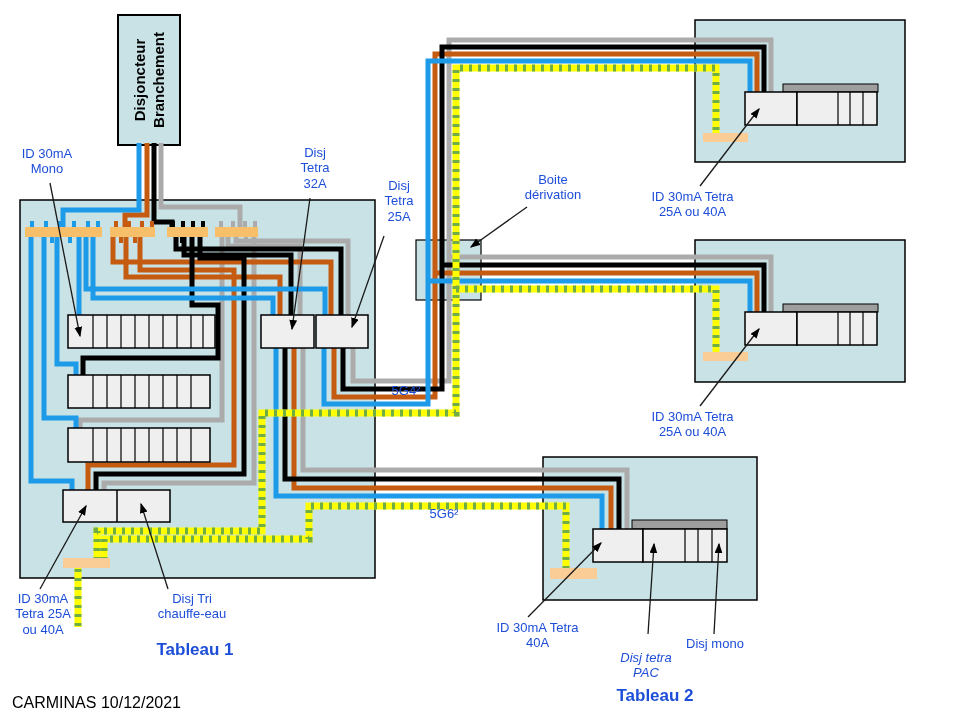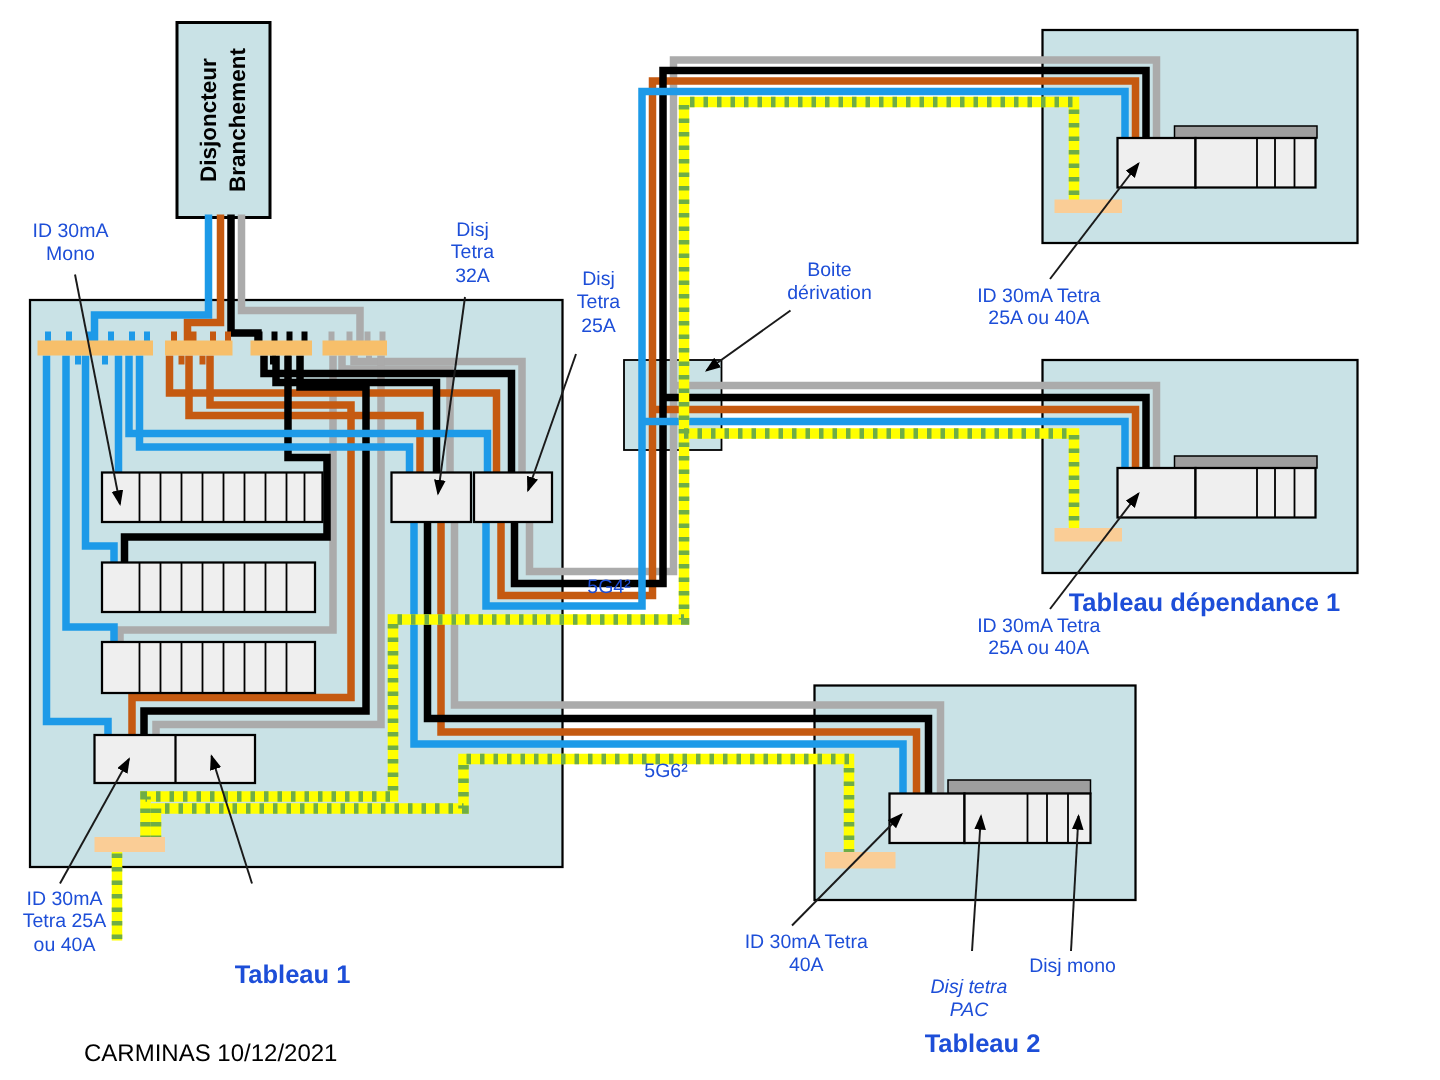--- a/index.html
+++ b/index.html
@@ -8,21 +8,21 @@
     --encl:#C9E2E6; --module:#EFEFEF; --busbar:#F7BF6A; --earthbar:#FACD96; --graybar:#9E9E9E;
   }
   html,body{margin:0;padding:0;}
   body{width:960px;height:720px;position:relative;background:#FFFFFF;
        font-family:"Liberation Sans", sans-serif;color:#000;overflow:hidden;}
   #stage{position:absolute;left:0;top:0;width:960px;height:720px;}
   svg{position:absolute;left:0;top:0;}
   .lbl{position:absolute;font-size:13px;line-height:1.18;text-align:center;
        white-space:pre-line;color:#1d4ed8;}
   .title{font-weight:bold;font-size:17px;white-space:nowrap;}
-  .footer{position:absolute;font-size:16px;white-space:nowrap;margin-left:44px;}
+  .footer{position:absolute;font-size:16px;white-space:nowrap;}
   .dblabel{position:absolute;left:84px;top:62px;width:130px;height:36px;
        font-weight:bold;font-size:15px;text-align:center;transform:rotate(-90deg);
        transform-origin:65px 18px;white-space:pre-line;line-height:1.25;}
 </style>
 </head>
 <body>
 
 <div id="stage">
 
 <svg width="960" height="720" viewBox="0 0 960 720">
@@ -226,27 +226,28 @@
 25A</div>
 <div class="lbl" style="left:508px;top:172px;width:90px;">Boite
 dérivation</div>
 
 <div class="lbl" style="left:386px;top:364px;width:40px;margin-top:19px;">5G4²</div>
 <div class="lbl" style="left:424px;top:506px;width:40px;">5G6²</div>
 
 <div class="lbl" style="left:630px;top:189px;width:125px;">ID 30mA Tetra
 25A ou 40A</div>
 
-<div class="lbl title" style="left:703px;top:392px;width:200px;">Tableau dépendance 1</div>
 <div class="lbl" style="left:630px;top:409px;width:125px;">ID 30mA Tetra
 25A ou 40A</div>
 
 <div class="lbl" style="left:0px;top:591px;width:86px;">ID 30mA
 Tetra 25A
 ou 40A</div>
+<div class="lbl" style="left:138px;top:591px;width:108px;">Disj Tri
+chauffe-eau</div>
 <div class="lbl title" style="left:135px;top:640px;width:120px;">Tableau 1</div>
 
 <div class="lbl" style="left:480px;top:620px;width:115px;">ID 30mA Tetra
 40A</div>
 <div class="lbl" style="left:606px;top:650px;width:80px;font-style:italic;">Disj tetra
 PAC</div>
 <div class="lbl" style="left:675px;top:636px;width:80px;">Disj mono</div>
 <div class="lbl title" style="left:595px;top:686px;width:120px;">Tableau 2</div>
 
 <div class="footer" style="left:12px;top:694px;">CARMINAS 10/12/2021</div>

